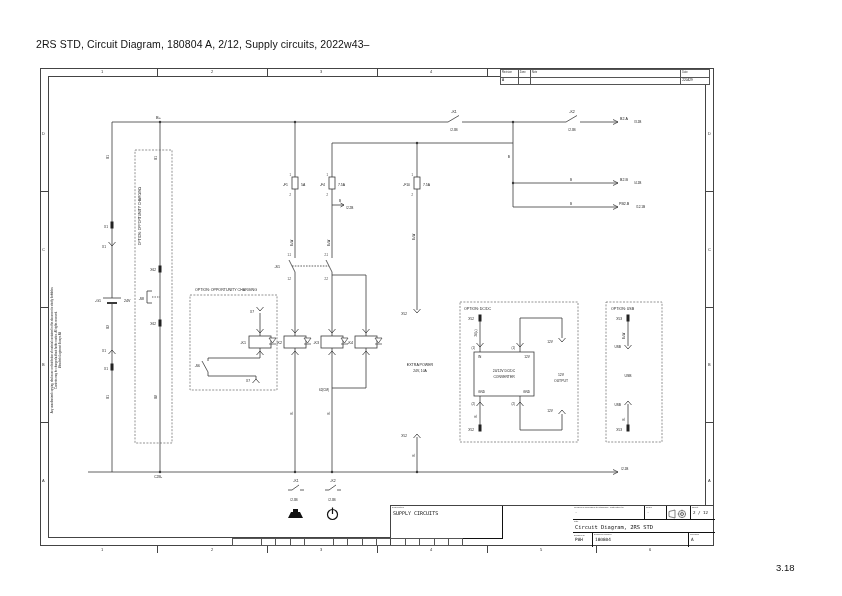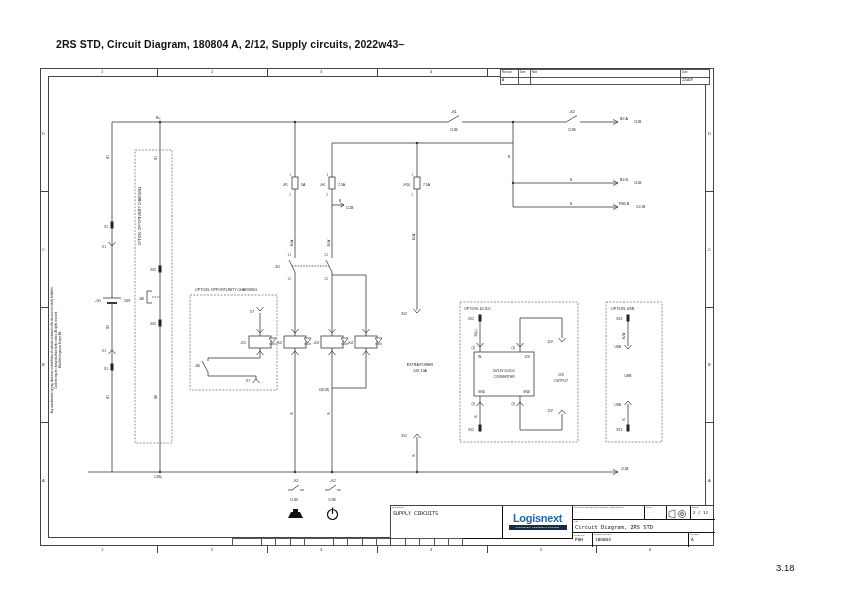--- a/index.html
+++ b/index.html
@@ -1,18 +1,18 @@
 <!DOCTYPE html>
 <html><head>
 <meta charset="utf-8">
 <style>
   html,body{margin:0;padding:0;background:#fff;}
   body{width:842px;height:596px;position:relative;font-family:"Liberation Sans",sans-serif;color:#111;overflow:hidden;}
   .abs{position:absolute;}
-  .hdr{left:36px;top:38px;font-size:10.5px;font-weight:bold;letter-spacing:.1px;margin-left:20px;}
+  .hdr{left:36px;top:38px;font-size:10.5px;font-weight:normal;letter-spacing:.1px;}
   .frame-outer{left:40px;top:68px;width:674px;height:478px;border:1px solid #444;box-sizing:border-box;}
   .frame-inner{left:48px;top:76px;width:658px;height:462px;border:0.8px solid #444;box-sizing:border-box;}
   .zone{font-size:4px;color:#333;}
   .tickv{width:1px;background:#444;}
   .tickh{height:1px;background:#444;}
   .revtbl{left:500px;top:69px;width:210px;height:16px;background:#fff;border:0.8px solid #555;box-sizing:border-box;display:flex;flex-direction:column;}
   .revtbl .row{display:flex;flex:1;}
   .revtbl .c{border-right:0.6px solid #555;box-sizing:border-box;padding:0.5px 1px;overflow:hidden;}
   .revtbl .hrow{border-bottom:0.6px solid #555;}
   .revtbl .h{font-size:2.6px;color:#333;}
@@ -320,24 +320,20 @@
     <text transform="rotate(-90 57 350)" x="57" y="350" font-size="2.6" text-anchor="middle" fill="#555">Contents may be changed without further notice. All rights reserved.</text>
     <text transform="rotate(-90 61 350)" x="61" y="350" font-size="2.6" text-anchor="middle" fill="#555">Mitsubishi Logisnext Europe AB</text>
   </g>
 </svg>
 
 <div class="abs tblock">
   <div class="cell" style="left:0;top:0;width:112px;height:33px;border-right:0.8px solid;border-bottom:0.8px solid">
     <span class="lab">Description</span>
     <span class="val" style="font-size:5px">SUPPLY CIRCUITS</span>
   </div>
-  <div class="cell" style="left:112px;top:0;width:70px;height:33px;border-right:0.8px solid;border-bottom:0.8px solid;padding-top:7px">
-    <div class="logo-txt">Logisnext</div>
-    <div class="logo-bar">MITSUBISHI LOGISNEXT EUROPE</div>
-  </div>
   <div class="cell" style="left:182px;top:0;width:72px;height:14px;border-right:0.6px solid;border-bottom:0.6px solid">
     <span class="lab">Produced according to standard / instruction to:</span>
     <span class="val" style="font-size:3.6px">-</span>
   </div>
   <div class="cell" style="left:254px;top:0;width:22px;height:14px;border-right:0.6px solid;border-bottom:0.6px solid">
     <span class="lab">Scale</span>
     <span class="val" style="font-size:3.6px">-</span>
   </div>
   <div class="cell" style="left:276px;top:0;width:24px;height:14px;border-right:0.6px solid;border-bottom:0.6px solid">
     <svg width="22" height="12" viewBox="0 0 22 12">

